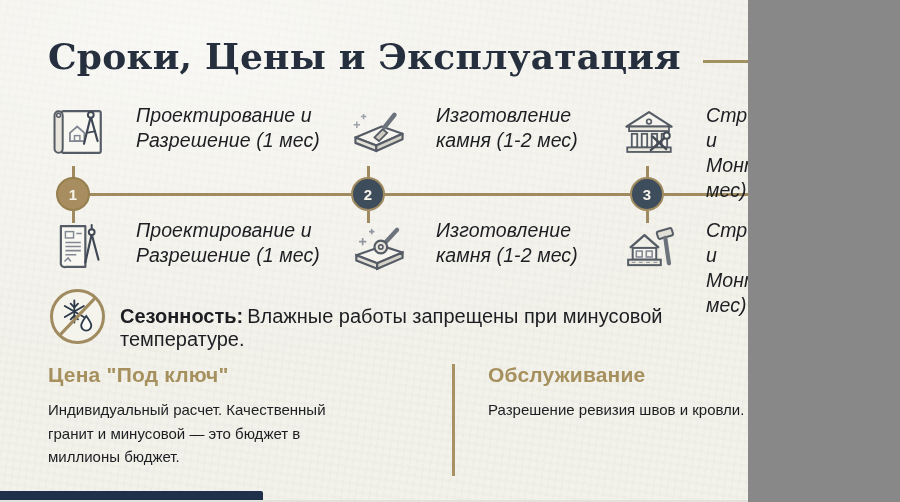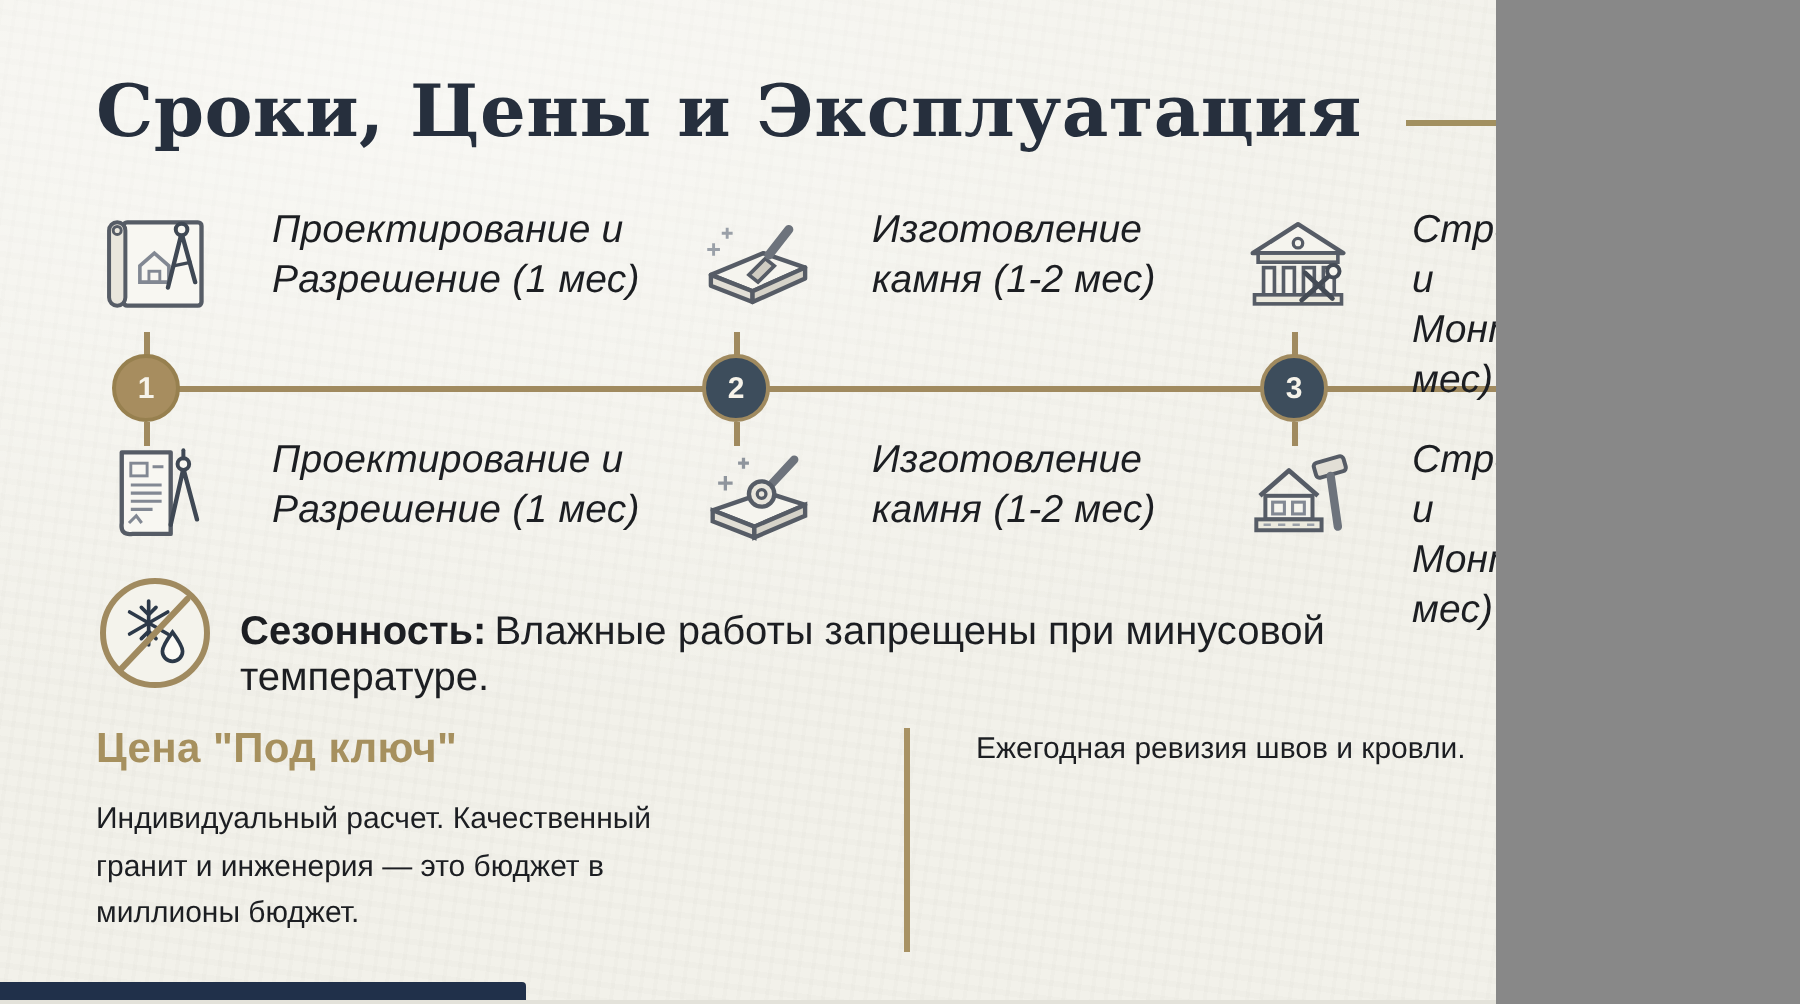--- a/index.html
+++ b/index.html
@@ -212,28 +212,29 @@
     </svg>
   </div>
   <div class="season-text">
     <span class="b">Сезонность:</span><span class="rest">Влажные работы запрещены при минусовой температуре.</span>
   </div>
 
   <div class="col col-left">
     <h3>Цена "Под ключ"</h3>
     <div class="body">
       <div>Индивидуальный расчет. Качественный</div>
-      <div>гранит и инженерия — это бюджет в</div>
+      <div>гранит и минусовой — это бюджет в</div>
       <div>миллионы бюджет.</div>
     </div>
   </div>
 
   <div class="divider"></div>
 
   <div class="col col-right">
+    <h3>Обслуживание</h3>
     <div class="body">
-      <div>Ежегодная ревизия швов и кровли.</div>
+      <div>Разрешение ревизия швов и кровли.</div>
     </div>
   </div>
 
   <div class="bottom-bar"></div>
 
 </div>
 
 </body></html>

